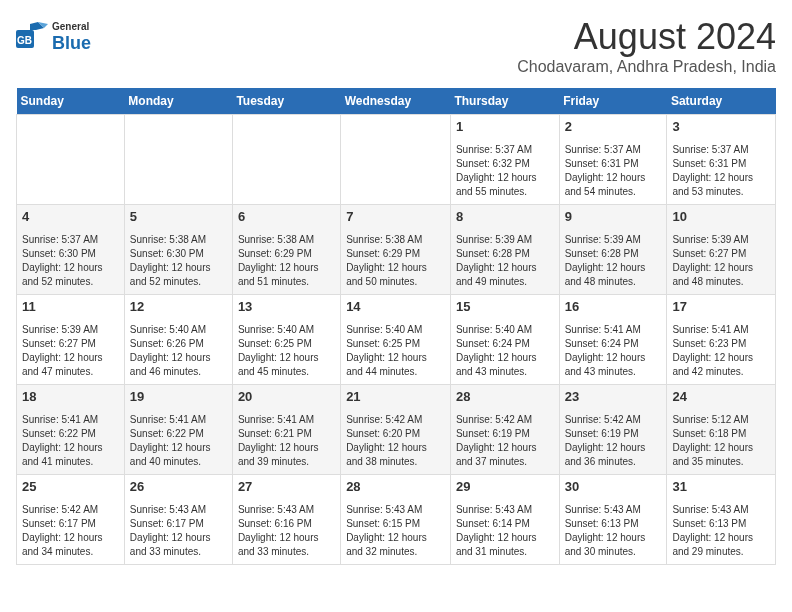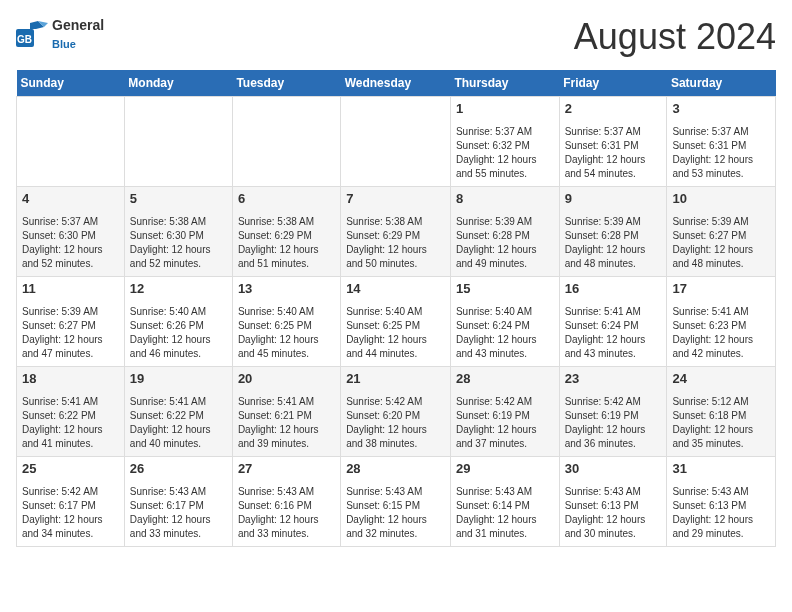--- a/index.html
+++ b/index.html
@@ -69,27 +69,28 @@
 <div class="header-section">
   <div class="logo">
     <svg width="32" height="26" viewBox="0 0 32 26">
       <rect x="0" y="8" width="18" height="18" rx="2" fill="#1a6baf"></rect>
       <text x="1" y="22" font-size="10" font-weight="bold" fill="white" font-family="Arial">GB</text>
       <polygon points="14,2 22,0 28,6 20,8 14,8" fill="#1a6baf"></polygon>
       <polygon points="22,0 32,2 28,6" fill="#5ba3d9"></polygon>
     </svg>
     <div>
       <div style="line-height:1.1">
-        <span style="font-size:14px;font-weight:bold;color:#333;">General</span><br>
-        <span style="font-size:11px;font-weight:bold;color:#1a6baf;">Blue</span>
+        <span style="font-size:10px;font-weight:bold;color:#333;">General</span><br>
+        <span style="font-size:18px;font-weight:bold;color:#1a6baf;">Blue</span>
       </div>
     </div>
   </div>
   <div class="title-section">
     <div class="month-year">August 2024</div>
+    <div class="location">Chodavaram, Andhra Pradesh, India</div>
   </div>
 </div>
 
 <table>
   <thead>
     <tr>
     <th>Sunday</th>
         <th>Monday</th>
         <th>Tuesday</th>
         <th>Wednesday</th>

